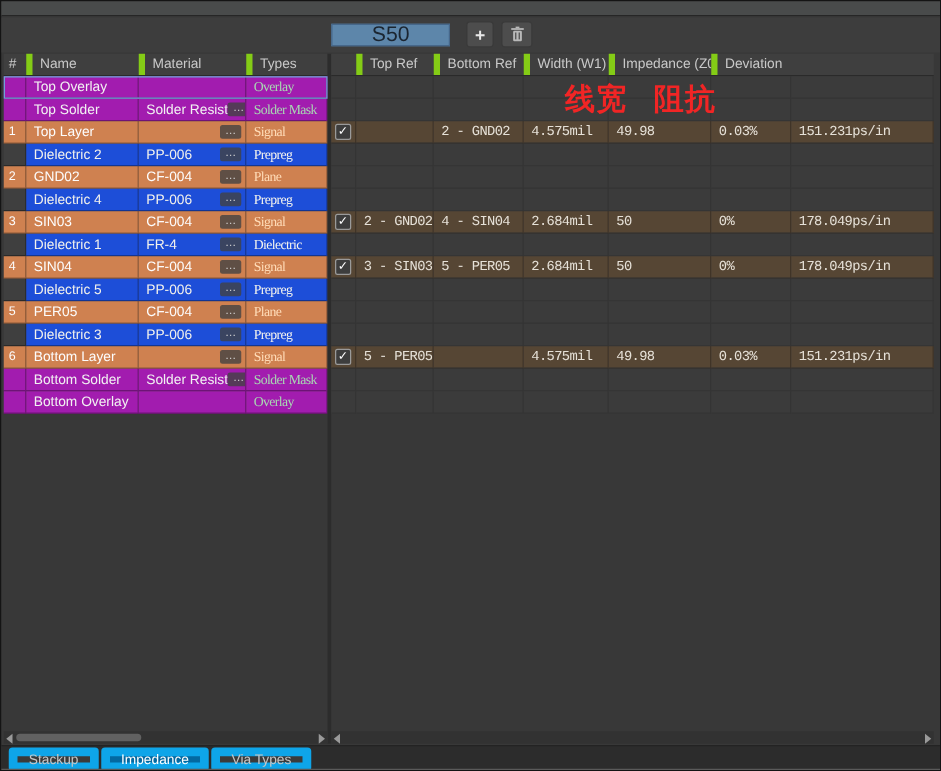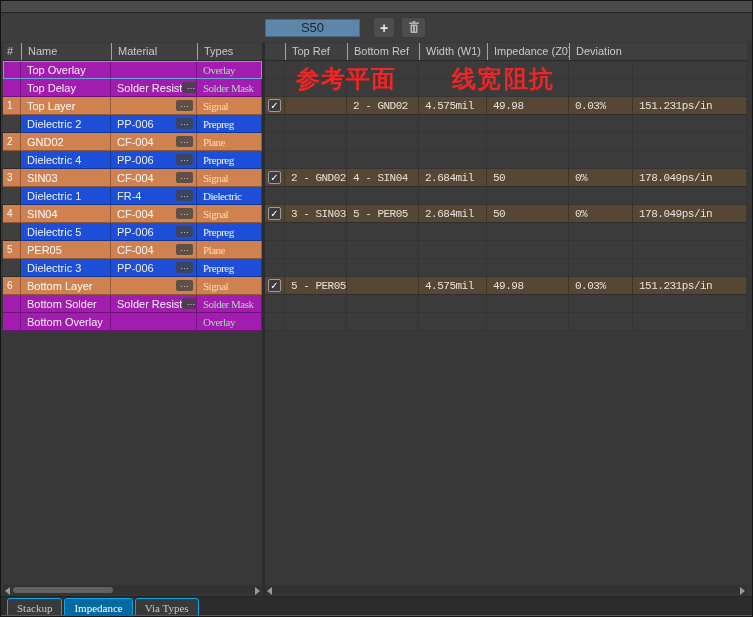--- a/index.html
+++ b/index.html
@@ -10,34 +10,34 @@
     font-family:"Liberation Sans", sans-serif;
     border:1px solid #141414;
     color:#e0e0e0;
   }
   
   .title-strip { position:absolute; left:0; top:0; width:100%; height:12px;
     background:#494b4b; border-bottom:1px solid #262626; }
   .toolbar { position:absolute; left:0; top:13px; width:100%; height:28px; background:#3d3d3d; }
   .profile-btn { position:absolute; left:264px; top:18px; width:95px; height:18px;
     background:#5d86aa; border:1px solid #46678a; color:#1b2530;
-    font-size:13px; text-align:center; line-height:16px; }
+    font-size:17px; text-align:center; line-height:16px; }
   .tool-btn { position:absolute; top:16px; height:21px; background:#4d4d4d;
     border:1px solid #3a3a3a; border-radius:3px; color:#e8e8e8;
     display:flex; align-items:center; justify-content:center; }
   .btn-add { left:372px; width:22px; font-size:14px; font-weight:bold; }
   .btn-del { left:400px; width:25px; }
   
   .panel { position:absolute; top:42px; }
   .panel-left  { left:2px;   width:259px; }
   .panel-right { left:264px; width:482px; }
   .v-divider { position:absolute; left:261px; top:42px; width:3px; height:552px; background:#2c2c2c; }
   .thead { display:grid; height:18px; background:#3f3f3f; color:#c9c9c9;
     font-size:11px; border-bottom:1px solid #2a2a2a; }
-  .thead .hc { padding:2px 0 0 6px; border-left:1px solid #84cc16;
+  .thead .hc { padding:2px 0 0 6px; border-left:5px solid #84cc16;
     white-space:nowrap; overflow:hidden; }
   .thead .hc:first-child { border-left:none; padding-left:4px; }
   .lgrid { grid-template-columns:18px 90px 86px 65px; }
   .rgrid { grid-template-columns:20px 62px 72px 68px 82px 64px 114px; }
   .trow { display:grid; height:18px; font-size:11px; }
   .trow .c { padding:2px 0 0 6px; white-space:nowrap; overflow:hidden;
     border-right:1px solid rgba(0,0,0,0.28); border-bottom:1px solid rgba(0,0,0,0.32);
     display:flex; align-items:center; padding-top:0; }
   
   .row-green  .c { background:#a21caf; color:#f2f2f2; }
@@ -57,37 +57,37 @@
   .rrow .c { background:#3b3b3b; border-right:1px solid #343434; border-bottom:1px solid #353535; color:#e6e1d8; }
   .rrow.row-hl .c { background:#564634; border-right:1px solid rgba(0,0,0,0.25); border-bottom:1px solid #2e2e2e; }
   .valc { font-family:"Liberation Mono", monospace; font-size:11px; letter-spacing:-0.5px; }
   .cbc { justify-content:center; padding-left:0 !important; }
   .checkbox { width:13px; height:13px; border:1px solid #9a9a9a; border-radius:2px;
     background:#3d3d3d; color:#ffffff; font-size:10px; line-height:11px; text-align:center; }
   
   .annotation { position:absolute; top:62px; color:#f12525; font-weight:bold;
     font-size:24px; letter-spacing:1px; white-space:nowrap; z-index:5;
     font-family:"Liberation Sans", sans-serif; }
-  .ann-0 { left:295px; } .ann-1 { left:451px;text-align:center; } .ann-2 { left:503px; }
+  .ann-0 { left:295px; } .ann-1 { left:451px;text-align:center; } .ann-2 { left:522px; }
   
   .hscroll { position:absolute; top:584px; height:10px; background:#323232; }
   .hs-left  { left:2px;   width:259px; }
   .hs-right { left:264px; width:482px; }
   .hs-thumb { position:absolute; left:10px; top:2px; width:100px; height:6px;
     background:#616161; border-radius:3px; }
   .arr { position:absolute; top:2px; width:0; height:0; border-style:solid; }
   .arr-l { left:2px;  border-width:4px 5px 4px 0; border-color:transparent #9a9a9a transparent transparent; }
   .arr-r { right:2px; border-width:4px 0 4px 5px; border-color:transparent transparent transparent #9a9a9a; }
   
   .tabbar { position:absolute; left:0; top:595px; width:100%; height:21px;
     background:#2c2c2c; border-top:1px solid #232323; display:flex;
     align-items:flex-start; padding:1px 0 0 6px; gap:2px; }
   .tab { height:19px; padding:0 9px; font-size:11px; color:#c6c6c6;
-    background:#3a3a3a; border:1px solid #0ea5e9; border-radius:3px;
-    display:flex; align-items:center;font-family:Liberation Serif, serif; }
+    background:#3a3a3a; border:7px solid #0ea5e9; border-radius:3px;
+    display:flex; align-items:center; }
   .tab.active { background:#0369a1; color:#ffffff; }
   .bottom-edge { position:absolute; left:0; bottom:0; width:100%; height:1px; background:#5a5a5a; }
 </style>
 </head>
 <body>
 
 <div class="app">
 
   <div class="title-strip"></div>
   <div class="toolbar"></div>
@@ -119,21 +119,21 @@
         <div class="trow lgrid row-green row-selected">
           <div class="c numc"></div>
           <div class="c">Top Overlay</div>
           <div class="c">
             <span></span>
           </div>
           <div class="c typec">Overlay</div>
         </div>
         <div class="trow lgrid row-green">
           <div class="c numc"></div>
-          <div class="c">Top Delay</div>
+          <div class="c">Top Solder</div>
           <div class="c">
             <span>Solder Resist</span>
             <span class="mat-btn">…</span>
           </div>
           <div class="c typec">Solder Mask</div>
         </div>
         <div class="trow lgrid row-orange">
           <div class="c numc">1</div>
           <div class="c">Top Layer</div>
           <div class="c">
@@ -403,21 +403,20 @@
           <div class="c valc"></div>
           <div class="c valc"></div>
           <div class="c valc"></div>
           <div class="c valc"></div>
           <div class="c valc"></div>
           <div class="c valc"></div>
         </div>
       </div>
   </div>
 
-  <div class="annotation ann-0">参考平面</div>
   <div class="annotation ann-1">线宽</div>
   <div class="annotation ann-2">阻抗</div>
 
   <div class="hscroll hs-left">
     <div class="arr arr-l"></div>
     <div class="hs-thumb"></div>
     <div class="arr arr-r"></div>
   </div>
   <div class="hscroll hs-right">
     <div class="arr arr-l"></div>

